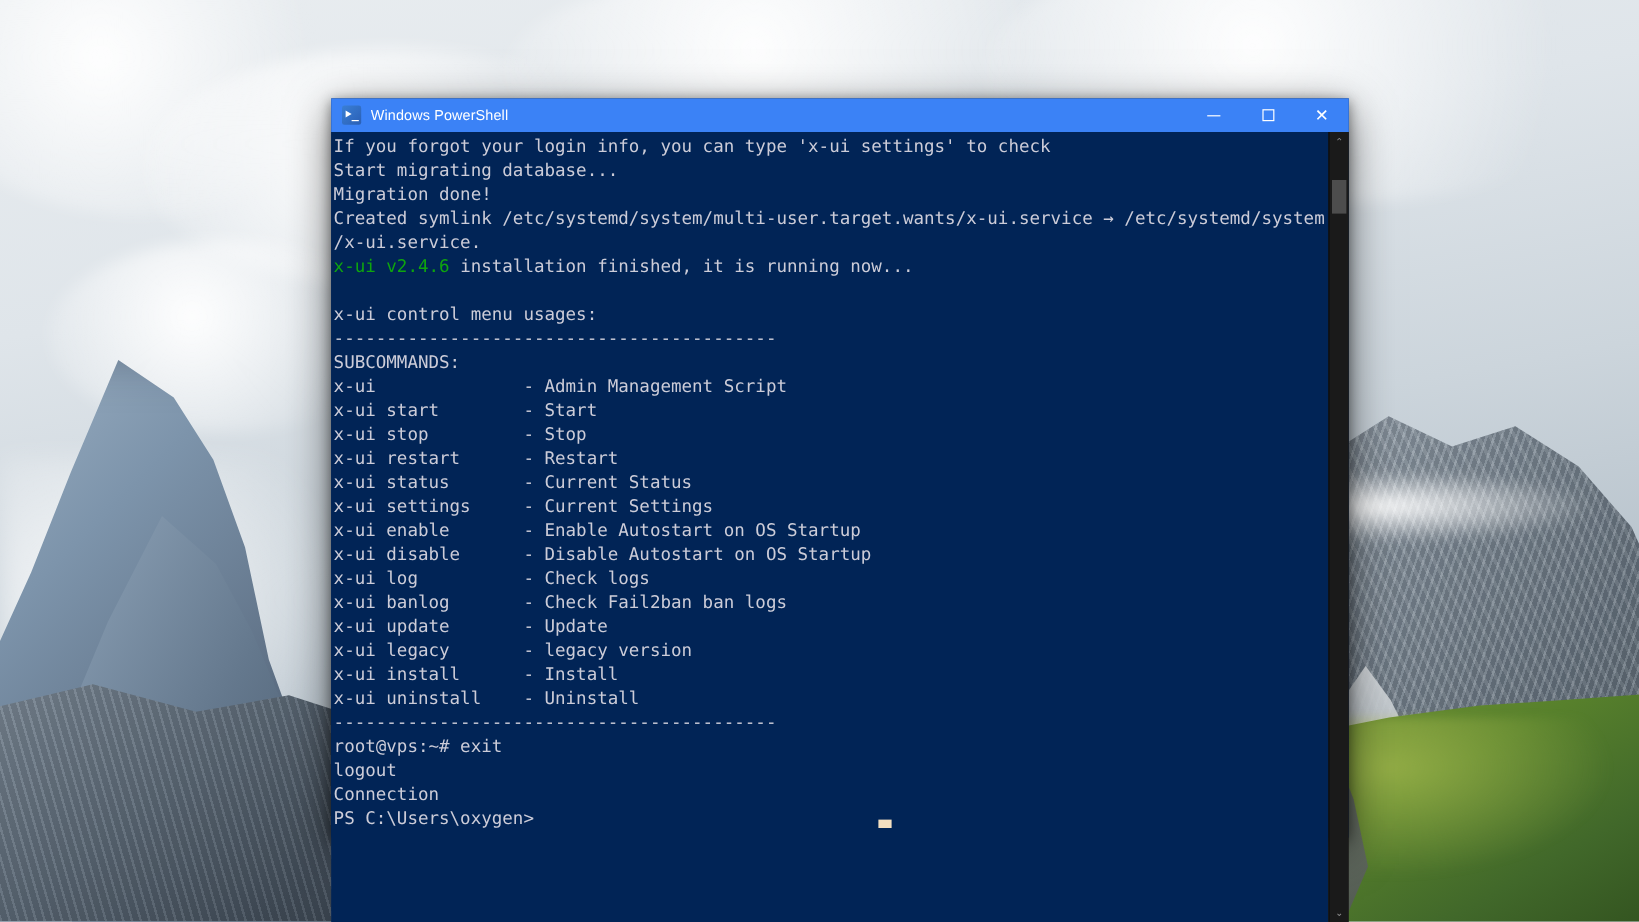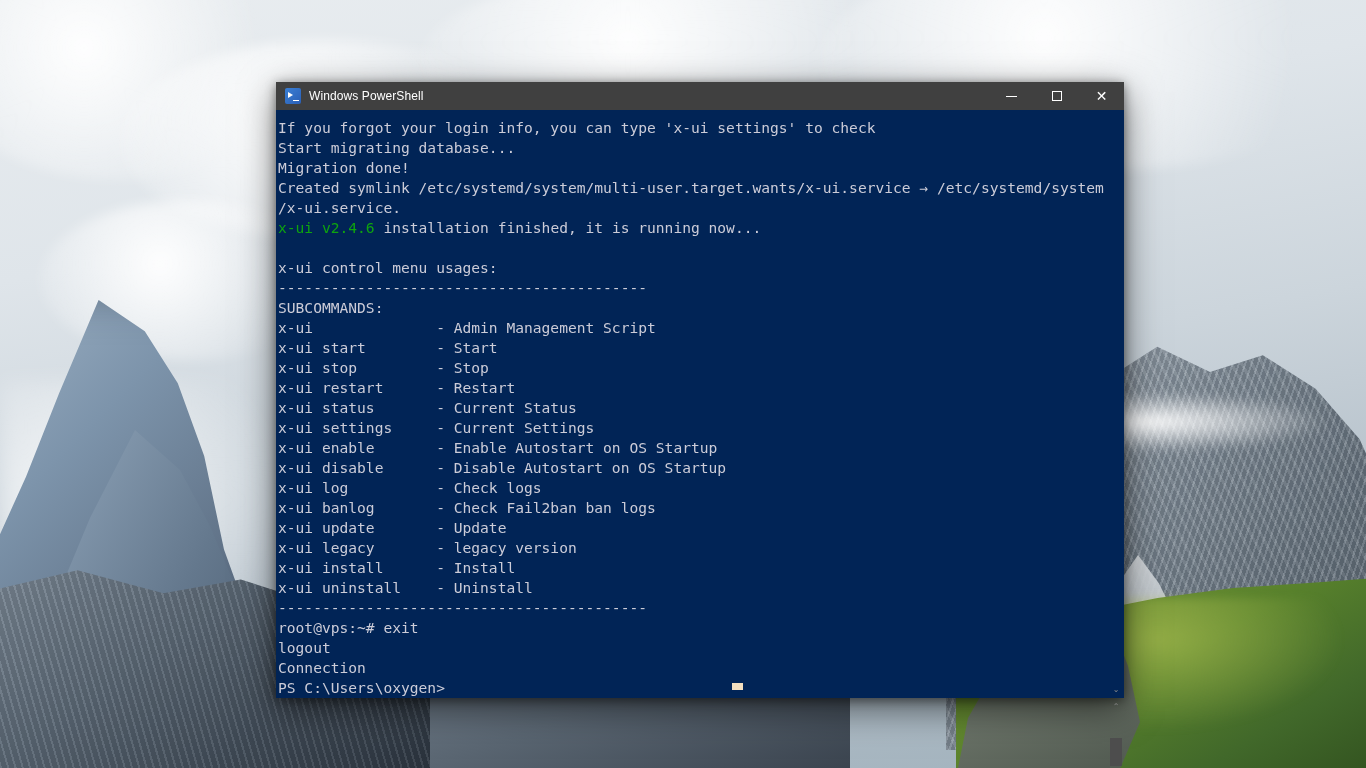--- a/index.html
+++ b/index.html
@@ -116,21 +116,21 @@
     clip-path:polygon(0% 34%, 22% 20%, 48% 30%, 72% 18%, 100% 30%, 100% 100%, 0% 100%);
   }
 
   
   #ps-window {
     position:absolute; left:276px; top:82px; width:848px; height:616px;
     background:#012456;
     box-shadow:0 10px 34px rgba(0,0,0,.55), 0 2px 10px rgba(0,0,0,.45);
   }
   #titlebar {
-    height:28px; background:#404040;
+    height:28px; background:#3b82f6;
     display:flex; align-items:center;
     user-select:none;
   }
   .ps-icon {
     width:16px; height:16px; margin-left:9px; margin-right:8px;
     background:linear-gradient(135deg,#3a7fd5 0%, #2a5fb5 100%);
     border-radius:2px; position:relative; flex:none;
   }
   .ps-icon::before {
     content:""; position:absolute; left:3px; top:4px;
@@ -150,21 +150,21 @@
   .win-btns { display:flex; height:28px; }
   .win-btn {
     width:45px; height:28px; display:flex; align-items:center; justify-content:center;
     color:#ffffff;
   }
   .glyph-min { width:11px; height:1px; background:#fff; }
   .glyph-max { width:10px; height:10px; border:1px solid #fff; }
   .glyph-close { font-size:14px; line-height:1; font-family:"Liberation Sans", sans-serif; }
 
   
-  #console-wrap { position:relative; height:588px; display:flex;align-items:flex-end; }
+  #console-wrap { position:relative; height:659px; display:flex; }
   #console {
     flex:1; background:#012456; overflow:hidden;
     padding:3px 0 0 0;
   }
   pre#console-text {
     font-family:"DejaVu Sans Mono", monospace;
     font-size:14.6px;
     line-height:20px;
     color:#ccccd8;
     white-space:pre;

